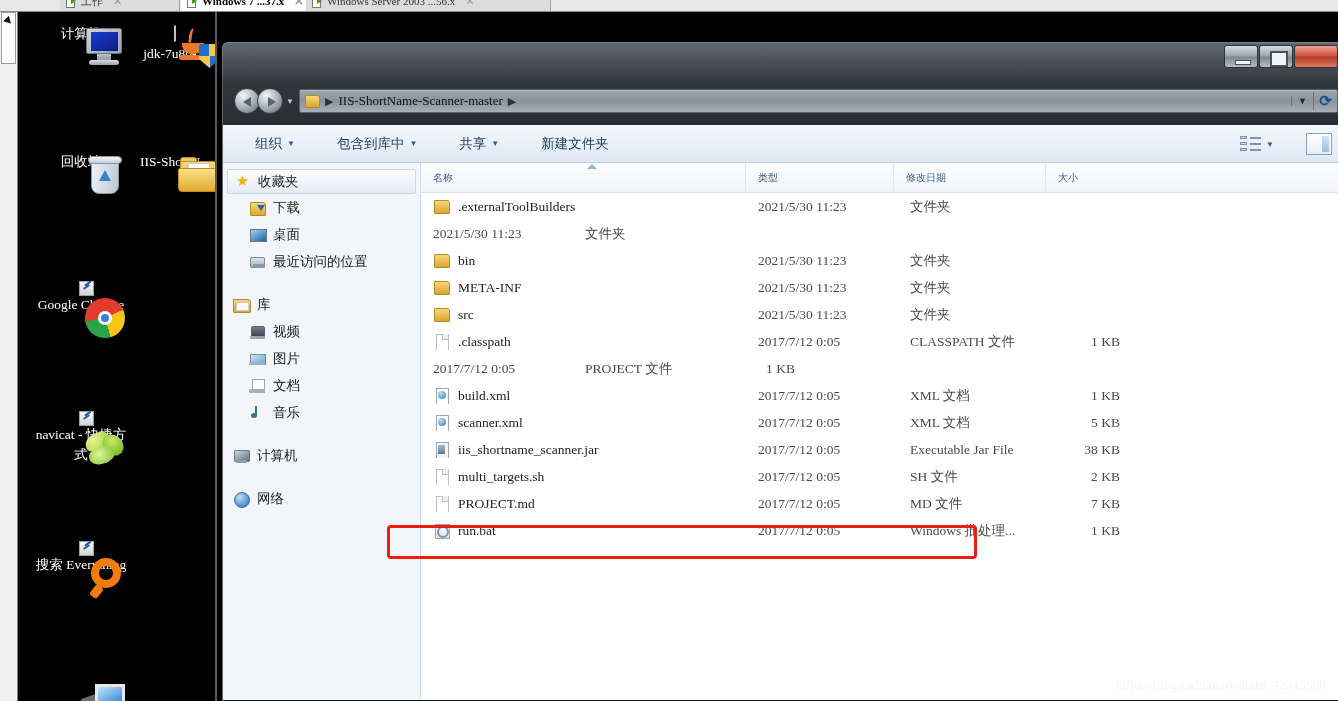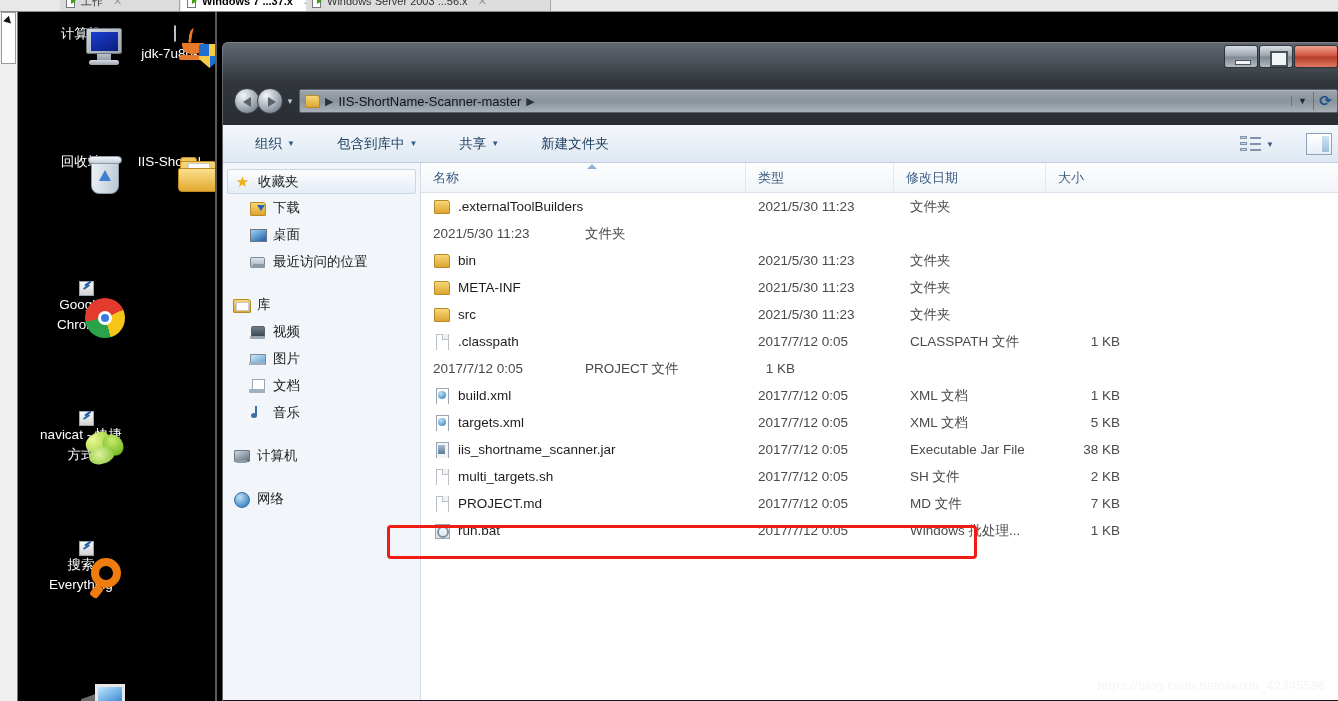--- a/index.html
+++ b/index.html
@@ -1,19 +1,19 @@
 <!DOCTYPE html>
 <html><head>
 <meta charset="utf-8">
 <style>
   * { margin:0; padding:0; box-sizing:border-box; }
   html,body{ width:1338px; height:701px; overflow:hidden; background:#000;
     font-family:"Liberation Sans","DejaVu Sans",sans-serif; }
 
-  #root{ position:relative; width:1338px; height:701px; background:#000; }
+  #root{ position:relative; width:1338px; height:701px; background:#000;font-family:Liberation Serif, serif; }
 
   
   .tabstrip{ position:absolute; left:0; top:0; width:1338px; height:12px;
     background:#e8e8e8; border-bottom:1px solid #8d8d8d; overflow:hidden; }
   .vmtab{ position:absolute; top:-10px; height:22px; display:flex; align-items:center;
     gap:4px; padding:0 6px; font-size:11px; color:#333; border-right:1px solid #a6a6a6;
     background:#dcdcdc; white-space:nowrap; }
   .vmtab.active{ background:#fff; color:#000; font-weight:bold; }
   .vmtab .tabico{ width:11px; height:10px; position:relative; flex:0 0 auto; }
   .vmtab .tabico:before{ content:""; position:absolute; left:0; top:0; width:7px; height:10px;
@@ -221,21 +221,21 @@
     background:linear-gradient(150deg,#cfd8e2,#5d6c7c); border:1px solid #6b7884; border-radius:1px; }
   .ic-pc:after{ content:""; position:absolute; left:3px; top:12px; width:11px; height:3px;
     background:#8e9ba8; border-radius:1px; }
   .ic-net:before{ content:""; position:absolute; left:1px; top:1px; width:14px; height:14px; border-radius:50%;
     background:radial-gradient(circle at 35% 30%,#bfe0f5,#1a6bb5); border:1px solid #2d6fa8; }
 
   
   .listpane{ flex:1; height:100%; background:#fff; position:relative; }
   .colhead{ display:flex; height:30px; background:linear-gradient(#fdfefe,#f1f5f9);
     border-bottom:1px solid #d8e0e9; align-items:center; position:relative; }
-  .colhead .ch{ font-size:13px; color:#3b5c80; padding-left:12px; border-right:1px solid #e2e8ef;
+  .colhead .ch{ font-size:10px; color:#3b5c80; padding-left:12px; border-right:1px solid #e2e8ef;
     height:30px; line-height:30px; white-space:nowrap; }
   .sortmark{ position:absolute; left:166px; top:1px; width:0;height:0;
     border-left:5px solid transparent; border-right:5px solid transparent; border-bottom:5px solid #8fb4d6; }
   .c-name{ width:325px; }
   .c-date{ width:152px; }
   .c-type{ width:148px; }
   .c-size{ width:100px; border-right:none !important; }
 
   .row{ display:flex; height:27px; align-items:center; font-size:13.5px; color:#1d1d1d; }
   .cell{ padding-left:12px; white-space:nowrap; overflow:hidden; }
@@ -550,21 +550,21 @@
               <span class="fi xml"></span>
               <span>build.xml</span>
             </span>
             <span class="cell date">2017/7/12 0:05</span>
             <span class="cell type">XML 文档</span>
             <span class="cell size">1 KB</span>
           </div>
           <div class="row">
             <span class="cell name">
               <span class="fi xml"></span>
-              <span>targets.xml</span>
+              <span>scanner.xml</span>
             </span>
             <span class="cell date">2017/7/12 0:05</span>
             <span class="cell type">XML 文档</span>
             <span class="cell size">5 KB</span>
           </div>
           <div class="row">
             <span class="cell name">
               <span class="fi jar"></span>
               <span>iis_shortname_scanner.jar</span>
             </span>

